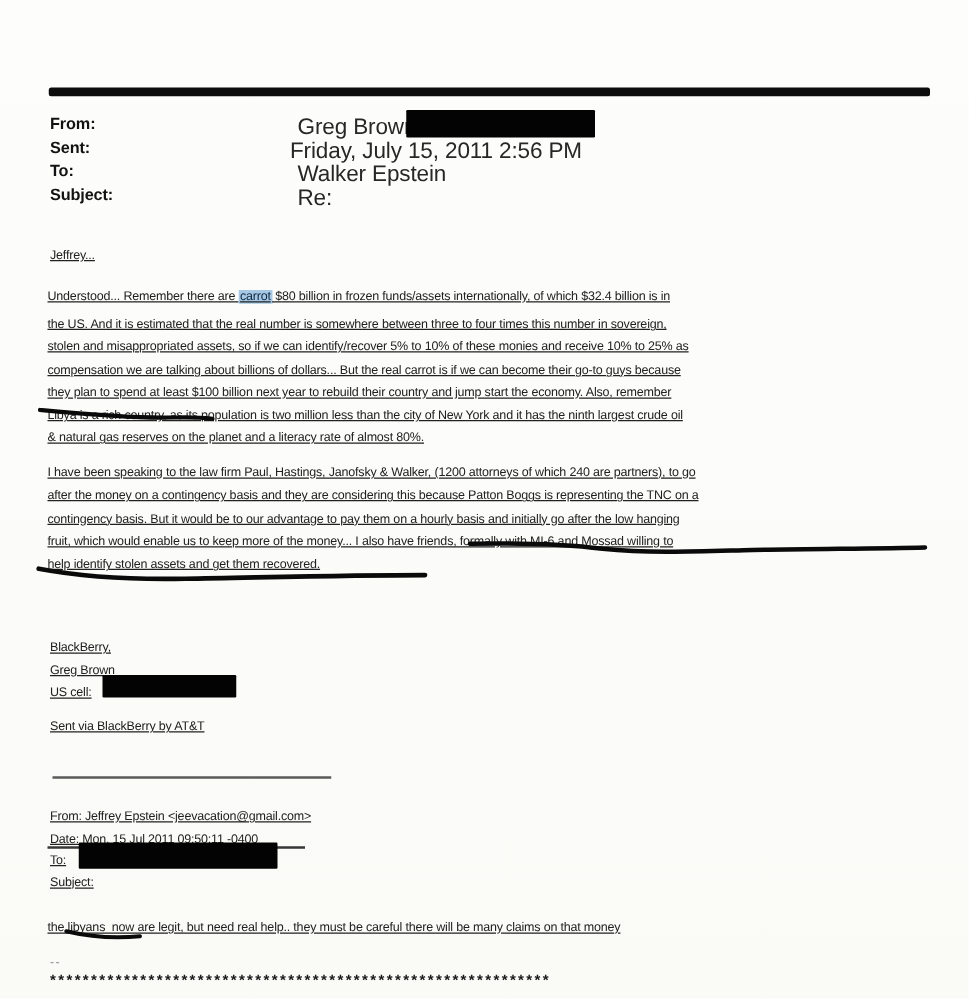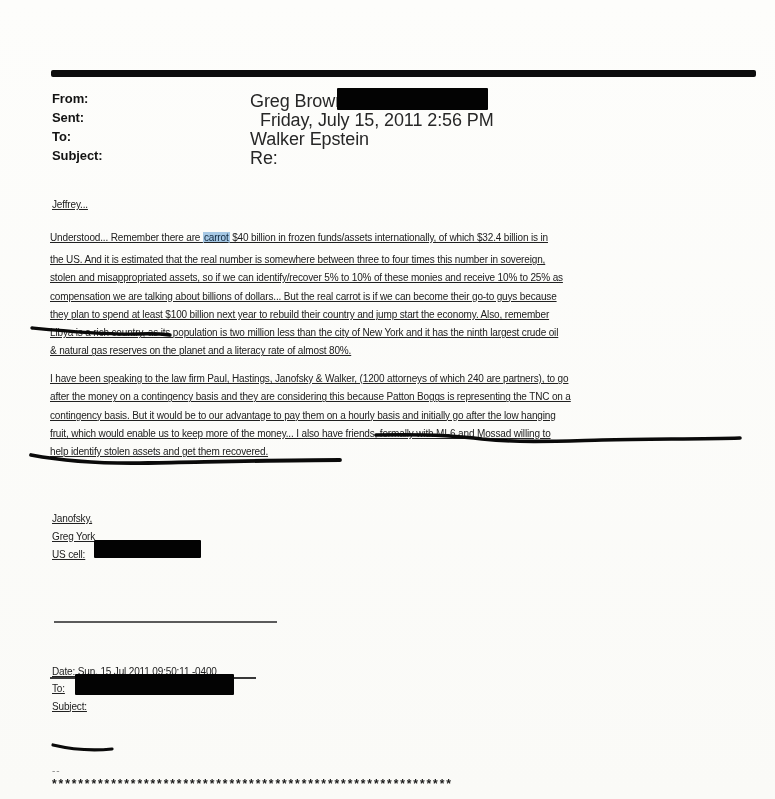--- a/index.html
+++ b/index.html
@@ -8,21 +8,21 @@
     width:775px;height:799px;
     background:linear-gradient(#fdfdfb,#fafaf7);
     overflow:hidden;
     font-family:"Liberation Sans", sans-serif;
     color:#242424;
   }
   .scan{
     position:absolute;inset:0;
     filter:blur(0.25px) contrast(1.03);
   }
-  .abs{position:absolute;margin-left:12px;}
+  .abs{position:absolute;}
   .txt{white-space:pre;font-size:10px;line-height:18.3px;letter-spacing:-0.15px;color:#242424;text-decoration:underline;}
   .hdr-label{font-weight:bold;font-size:13px;letter-spacing:-0.1px;color:#161616;white-space:pre;}
   .hdr-value{font-size:18px;letter-spacing:-0.1px;white-space:pre;color:#2a2a2a;}
   .redact{background:#070707;border-radius:1px;}
   .topbar{background:#101010;border-radius:2px;}
   .hl{background:#a5c6e1;color:#122a40;padding:0 1px;}
   .divider{background:#5c5c5c;}
   .date-underline{background:#3a3a3a;}
   .dashes{font-size:10px;color:#8a8a8a;letter-spacing:1px;white-space:pre;}
   .asterisks{font-size:12px;font-weight:bold;letter-spacing:1.9px;color:#1c1c1c;white-space:pre;}
@@ -37,56 +37,59 @@
 
     <div class="abs topbar" style="left:39px;top:70px;width:705px;height:7px;"></div>
 
     <div class="abs hdr-label" style="left:40px;top:91px;">From:</div>
     <div class="abs hdr-label" style="left:40px;top:110px;">Sent:</div>
     <div class="abs hdr-label" style="left:40px;top:129px;">To:</div>
     <div class="abs hdr-label" style="left:40px;top:148px;">Subject:</div>
 
     <div class="abs hdr-value" style="left:238px;top:91px;">Greg Brown &lt;</div>
     <div class="abs redact" style="left:325px;top:88px;width:151px;height:22px;"></div>
-    <div class="abs hdr-value" style="left:248px;top:110px;text-align:right;">Friday, July 15, 2011 2:56 PM</div>
+    <div class="abs hdr-value" style="left:232px;top:110px;text-align:right;">Friday, July 15, 2011 2:56 PM</div>
     <div class="abs hdr-value" style="left:238px;top:129px;">Walker Epstein</div>
     <div class="abs hdr-value" style="left:238px;top:148px;">Re:</div>
 
     <div class="abs txt" style="left:40px;top:196px;">Jeffrey...</div>
 
-    <div class="abs txt" style="left:38px;top:229px;"><span>Understood... Remember there are </span><span class="hl">carrot</span><span> $40 billion in frozen funds/assets internationally, of which $32.4 billion is in</span></div>
+    <div class="abs txt" style="left:38px;top:229px;"><span>Understood... Remember there are </span><span class="hl">carrot</span><span> $80 billion in frozen funds/assets internationally, of which $32.4 billion is in</span></div>
 
     <div class="abs txt" style="left:38px;top:251px;">the US. And it is estimated that the real number is somewhere between three to four times this number in sovereign,
 stolen and misappropriated assets, so if we can identify/recover 5% to 10% of these monies and receive 10% to 25% as
 compensation we are talking about billions of dollars... But the real carrot is if we can become their go-to guys because
 they plan to spend at least $100 billion next year to rebuild their country and jump start the economy. Also, remember
 Libya is a rich country, as its population is two million less than the city of New York and it has the ninth largest crude oil
 &amp; natural gas reserves on the planet and a literacy rate of almost 80%.</div>
 
     <div class="abs txt" style="left:38px;top:370px;">I have been speaking to the law firm Paul, Hastings, Janofsky &amp; Walker, (1200 attorneys of which 240 are partners), to go
 after the money on a contingency basis and they are considering this because Patton Boggs is representing the TNC on a
 contingency basis. But it would be to our advantage to pay them on a hourly basis and initially go after the low hanging
 fruit, which would enable us to keep more of the money... I also have friends, formally with MI-6 and Mossad willing to
 help identify stolen assets and get them recovered.</div>
 
 
-    <div class="abs txt" style="left:40px;top:510px;">Janofsky,</div>
-    <div class="abs txt" style="left:40px;top:528px;">Greg York</div>
+    <div class="abs txt" style="left:40px;top:510px;">BlackBerry,</div>
+    <div class="abs txt" style="left:40px;top:528px;">Greg Brown</div>
     <div class="abs txt" style="left:40px;top:546px;">US cell:</div>
     <div class="abs redact" style="left:82px;top:540px;width:107px;height:18px;"></div>
 
+    <div class="abs txt" style="left:40px;top:573px;">Sent via BlackBerry by AT&amp;T</div>
 
     <div class="abs divider" style="left:42px;top:621px;width:223px;height:2px;"></div>
 
-    <div class="abs txt" style="left:40px;top:662.5px;">Date: Sun, 15 Jul 2011 09:50:11 -0400</div>
+    <div class="abs txt" style="left:40px;top:645px;">From: Jeffrey Epstein &lt;jeevacation@gmail.com&gt;</div>
+    <div class="abs txt" style="left:40px;top:662.5px;">Date: Mon, 15 Jul 2011 09:50:11 -0400</div>
     <div class="abs date-underline" style="left:38px;top:677px;width:206px;height:1.6px;"></div>
     <div class="abs txt" style="left:40px;top:680px;">To:</div>
     <div class="abs redact" style="left:63px;top:674px;width:159px;height:21px;"></div>
     <div class="abs txt" style="left:40px;top:697.5px;">Subject:</div>
 
+    <div class="abs txt" style="left:38px;top:734px;">the libyans  now are legit, but need real help.. they must be careful there will be many claims on that money</div>
 
     <div class="abs dashes" style="left:40px;top:765px;">--</div>
     <div class="abs asterisks" style="left:40px;top:777px;">*************************************************************</div>
 
     <svg class="mark" style="left:28px;top:323px;" width="148" height="18" viewBox="0 0 148 18">
       <path d="M4,5 C36,8 78,12 110,11 C124,10.5 134,11 142,12" stroke-width="3.4"></path>
     </svg>
 
     <svg class="mark" style="left:372px;top:430px;" width="374" height="16" viewBox="0 0 374 16">
       <path d="M4,5 C50,4 80,5 110,9 C150,13 190,11 230,10 C280,9 330,9 368,8" stroke-width="3.6"></path>

